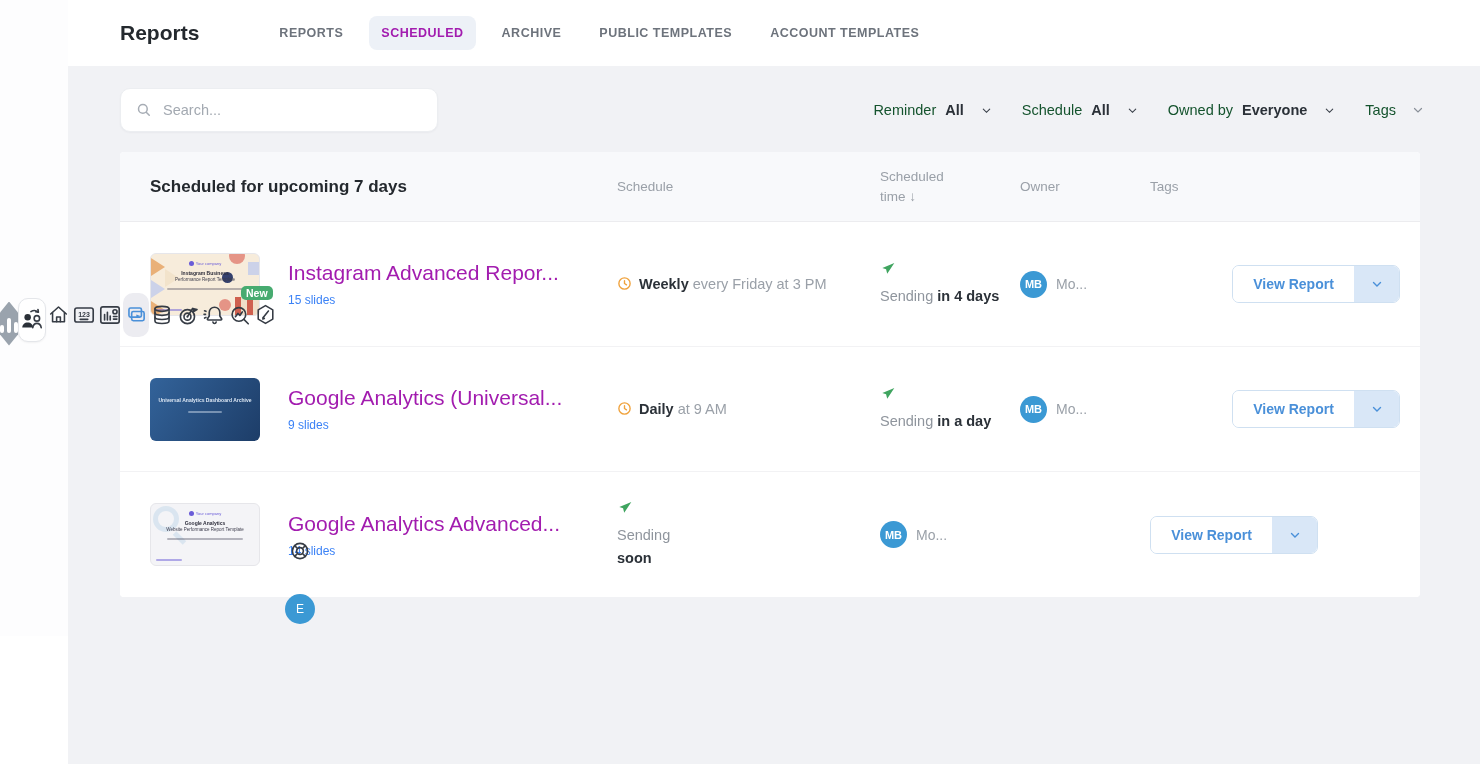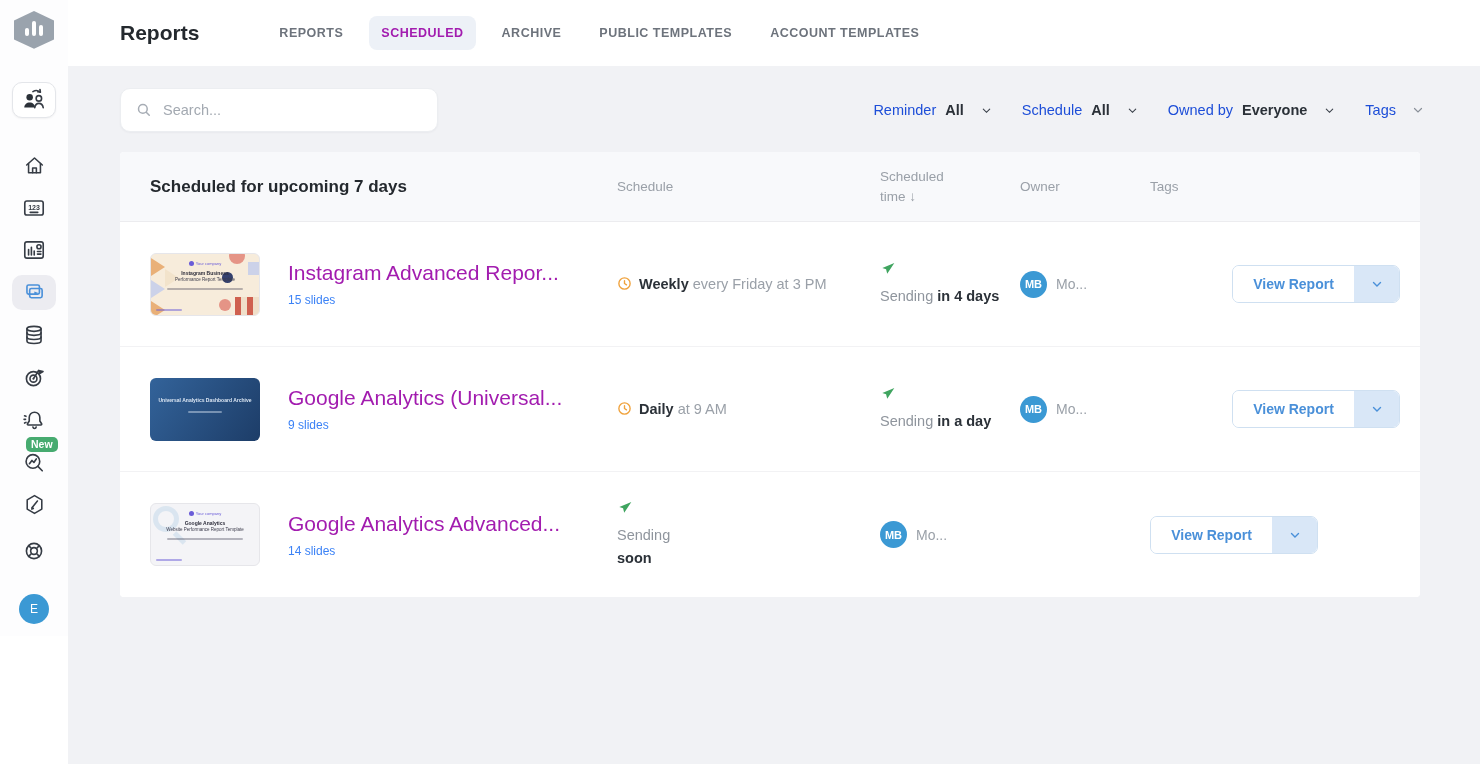--- a/index.html
+++ b/index.html
@@ -1,19 +1,19 @@
 <!DOCTYPE html>
 <html><head>
 <meta charset="utf-8">
 <style>
   * { margin:0; padding:0; box-sizing:border-box; }
   html,body { width:1480px; height:764px; font-family:"Liberation Sans",sans-serif; background:#fff; overflow:hidden; }
 
   
-  .sidebar { position:absolute; left:0; top:0; width:68px; height:636px; background:#fdfdfe; z-index:5; display:flex; flex-direction:column; align-items:center;justify-content:flex-end; }
+  .sidebar { position:absolute; left:0; top:0; width:68px; height:636px; background:#fdfdfe; z-index:5; display:flex; flex-direction:row; align-items:center; }
   .logo { width:40px; height:44px; margin-top:11px; background:#9aa3ad; clip-path:polygon(50% 0,100% 25%,100% 75%,50% 100%,0 75%,0 25%); display:flex; align-items:flex-end; justify-content:center; gap:3px; padding-bottom:13px; }
   .logo i { display:block; width:4px; background:#fff; border-radius:2px; }
   .logo i:nth-child(1){height:8px;} .logo i:nth-child(2){height:15px;} .logo i:nth-child(3){height:11px;}
   .side-slot { width:44px; height:44px; display:flex; align-items:center; justify-content:center; border-radius:10px; position:relative; margin-bottom:7px; cursor:pointer; }
   .side-slot.boxed { margin-top:33px; margin-bottom:30px; border:1px solid #e4e6ea; background:#fff; box-shadow:0 1px 2px rgba(0,0,0,.05); }
   .side-slot.active { background:#ececf1; }
   .side-slot svg { stroke:#363c45; fill:none; stroke-width:1.5; stroke-linecap:round; stroke-linejoin:round; }
   .side-slot.active svg { stroke:#4a90d9; }
   .new-badge { position:absolute; top:-7px; left:14px; background:#47ab70; color:#fff; font-size:10.5px; font-weight:bold; border-radius:5px; padding:2px 5px; line-height:1; }
   .side-bottom { margin-top:auto; display:flex; flex-direction:column; align-items:center; }
@@ -28,21 +28,21 @@
 
   
   .content { position:absolute; left:68px; top:66px; right:0; bottom:0; background:#f1f2f5; }
 
   .filter-row { position:absolute; left:52px; right:56px; top:22px; height:44px; display:flex; align-items:center; }
   .search-box { width:318px; height:44px; background:#fff; border:1px solid #eceef1; border-radius:10px; display:flex; align-items:center; padding:0 14px; box-shadow:0 1px 2px rgba(20,30,50,.04); }
   .search-box input { border:none; outline:none; font-size:14.5px; color:#353b44; margin-left:10px; width:250px; font-family:"Liberation Sans",sans-serif; background:transparent; }
   .search-box input::placeholder { color:#a3a9b1; }
   .filters { margin-left:auto; display:flex; align-items:center; gap:30px; font-size:14.5px; }
   .filter { display:flex; align-items:center; gap:9px; cursor:pointer; }
-  .filter .flabel { color:#1d4ed8; }
+  .filter .flabel { color:#14532d; }
   .filter .fvalue { color:#2b3138; font-weight:bold; display:flex; align-items:center; gap:17px; }
 
   
   .card { position:absolute; left:52px; top:86px; width:1300px; border-radius:4px; overflow:hidden; background:#fff; }
   .grid { display:grid; grid-template-columns:138px 329px 263px 140px 130px 1fr 168px; align-items:center; padding-left:30px; padding-right:20px; }
   .thead { background:#f8f9fb; height:70px; border-bottom:1px solid #ececef; }
   .group-title { grid-column:1 / 3; font-size:17px; font-weight:bold; color:#24292e; }
   .col-h { font-size:13.5px; color:#9aa0a8; line-height:1.45; padding-right:16px; }
   .row { height:125px; background:#fff; border-bottom:1px solid #f2f2f4; }
   .row:last-child { border-bottom:none; }

